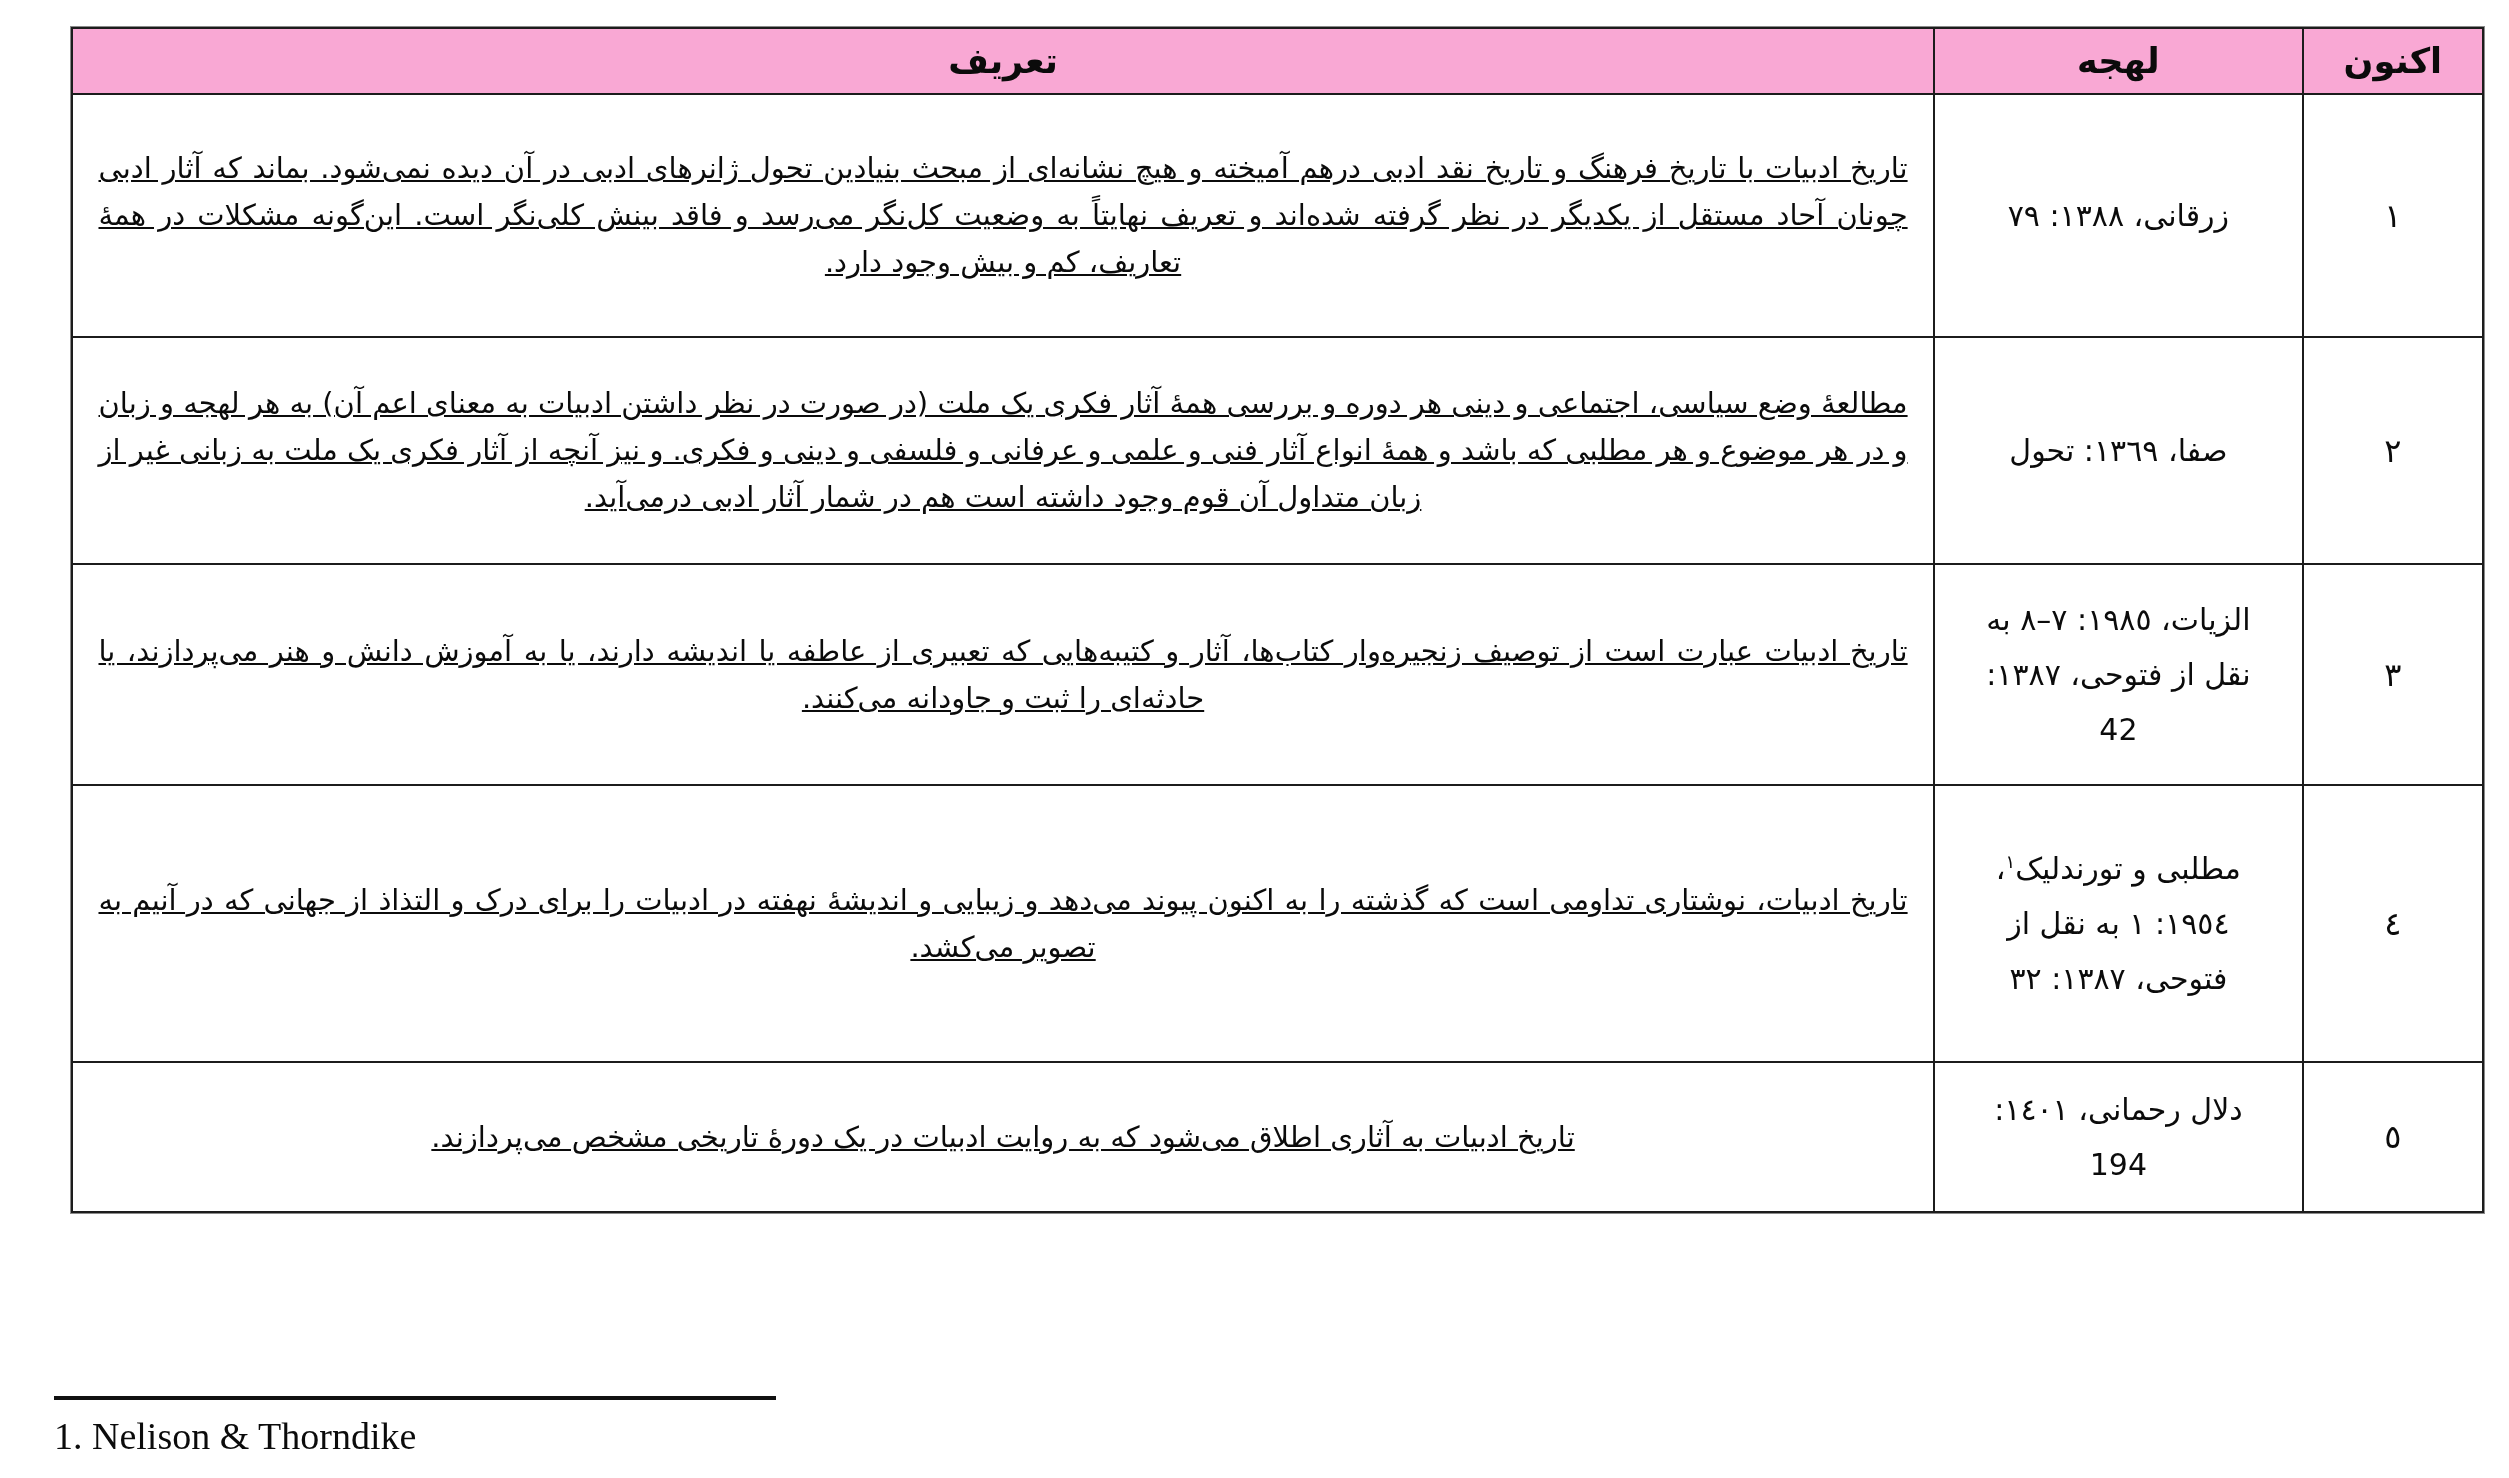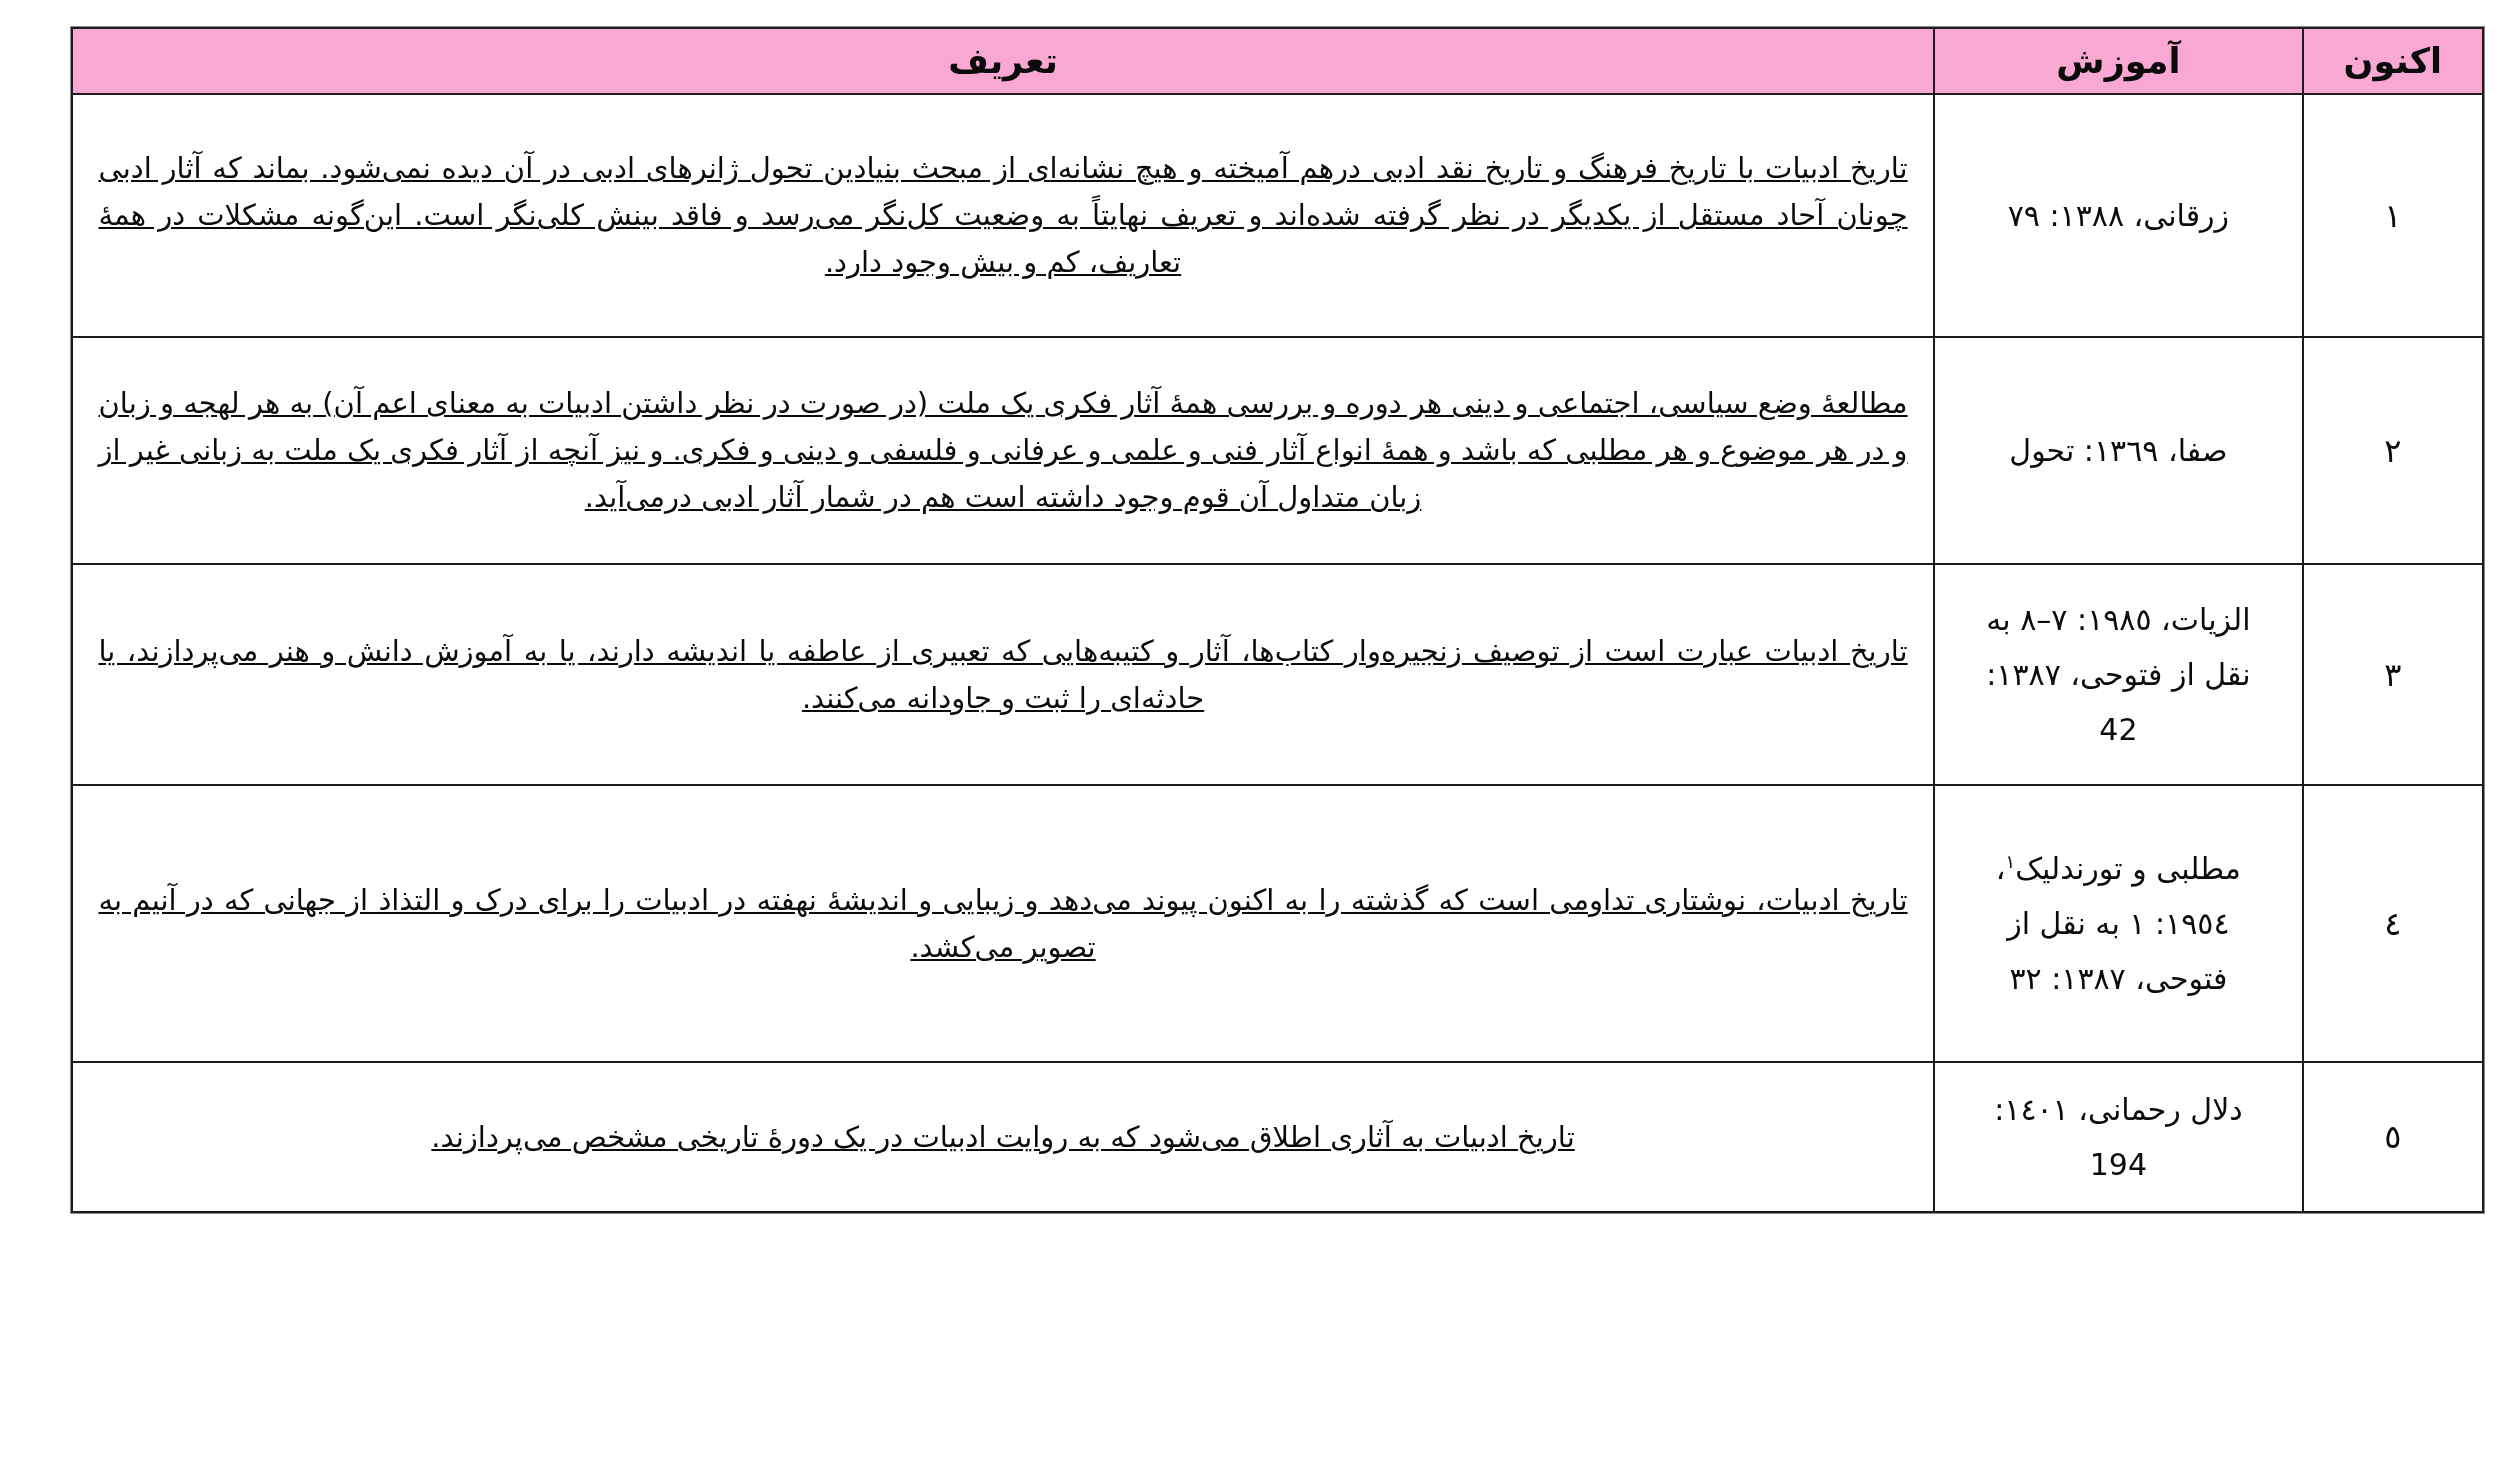--- a/index.html
+++ b/index.html
@@ -106,21 +106,21 @@
   <div class="def-table-wrap">
     <table class="def-table">
       <colgroup>
         <col style="width:180px">
         <col style="width:368px">
         <col style="width:1859px">
       </colgroup>
       <thead>
         <tr>
           <th class="hdr">اکنون</th>
-          <th class="hdr">آموزش</th>
+          <th class="hdr">لهجه</th>
           <th class="hdr">تعریف</th>
         </tr>
       </thead>
       <tbody>
         <tr class="r1">
           <td class="num-cell">۱</td>
           <td class="src-cell">زرقانی، ۱۳۸۸: ۷۹</td>
           <td class="def-cell">تاریخ ادبیات با تاریخ فرهنگ و تاریخ نقد ادبی درهم آمیخته و هیچ نشانه‌ای از مبحث بنیادین تحول ژانرهای ادبی در آن دیده نمی‌شود. بماند که آثار ادبی چونان آحاد مستقل از یکدیگر در نظر گرفته شده‌اند و تعریف نهایتاً به وضعیت کل‌نگر می‌رسد و فاقد بینش کلی‌نگر است. این‌گونه مشکلات در همهٔ تعاریف، کم و بیش وجود دارد.</td>
         </tr>
         <tr class="r2">
@@ -142,15 +142,19 @@
         </tr>
         <tr class="r5">
           <td class="num-cell">٥</td>
           <td class="src-cell">دلال رحمانی، ۱٤۰۱: 194</td>
           <td class="def-cell">تاریخ ادبیات به آثاری اطلاق می‌شود که به روایت ادبیات در یک دورهٔ تاریخی مشخص می‌پردازند.</td>
         </tr>
       </tbody>
     </table>
   </div>
 
+  <div class="footnote-area">
+    <hr class="footnote-rule">
+    <div class="footnote-text">1. Nelison &amp; Thorndike</div>
+  </div>
 
 </div>
 
 
 </body></html>

